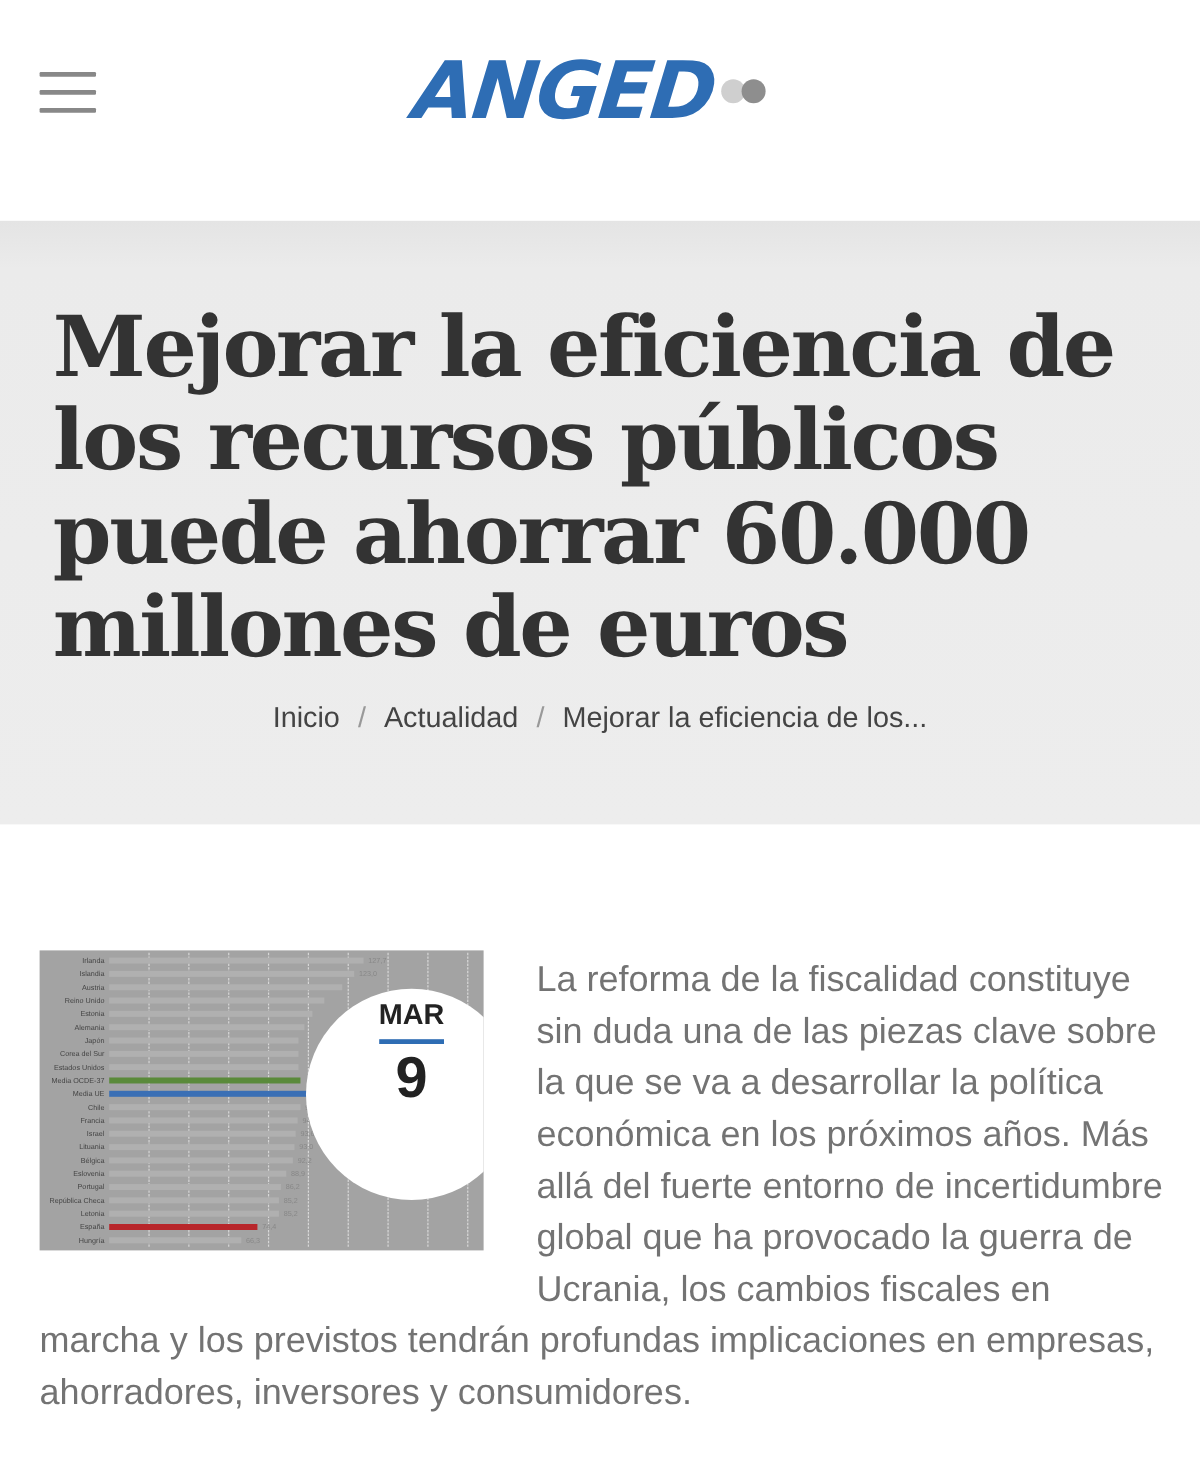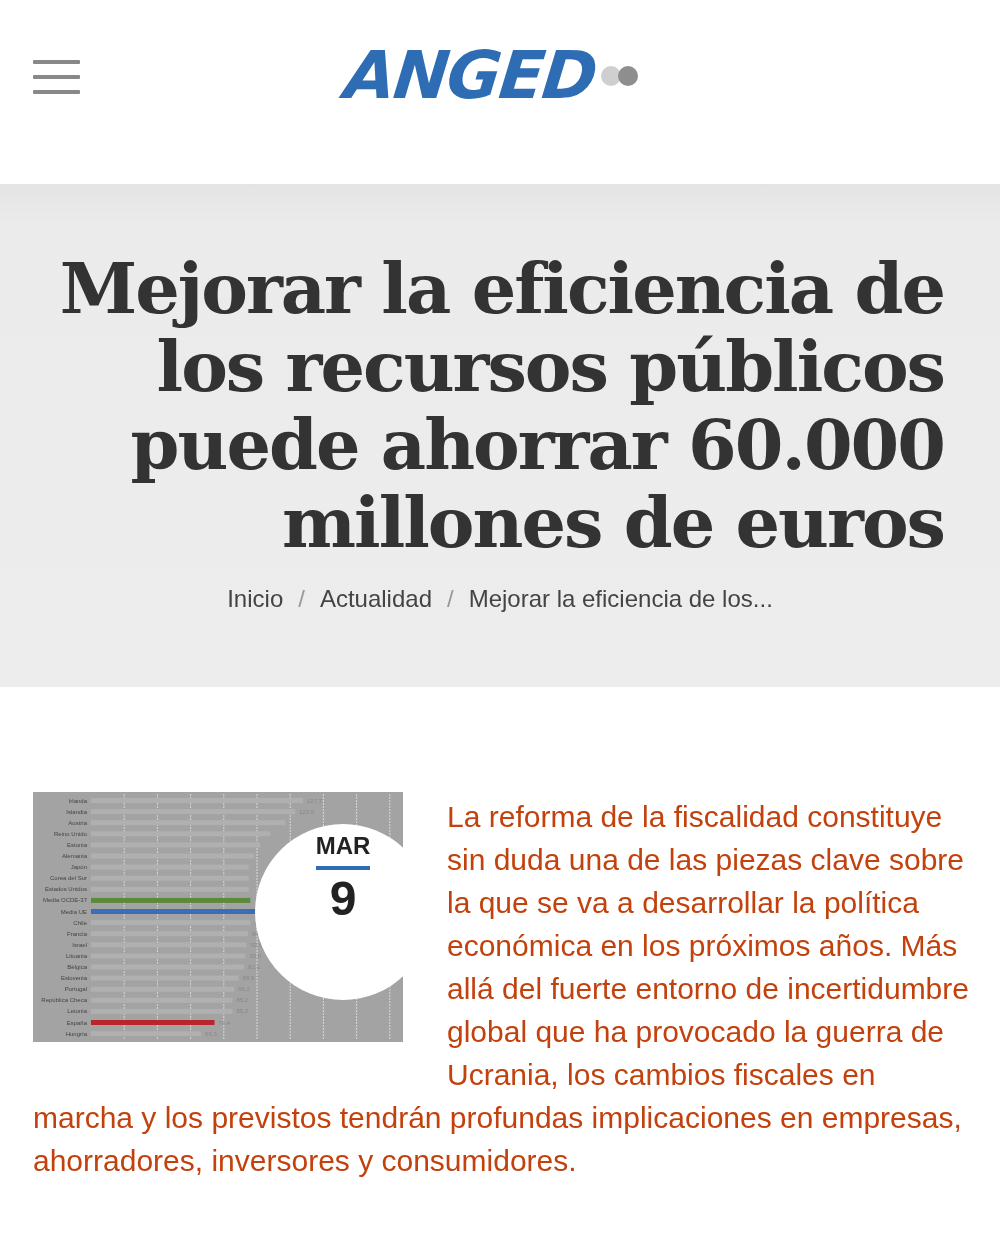--- a/index.html
+++ b/index.html
@@ -13,34 +13,34 @@
   .hamburger span:nth-child(2) { top: 17px; }
   .hamburger span:nth-child(3) { top: 32px; }
 
   .logo { position: absolute; left: 345px; top: 45px; height: 62px; display: flex; align-items: center; }
   .logo-text { font-family: "DejaVu Sans", sans-serif; font-weight: bold; font-style: italic; font-size: 66px; letter-spacing: -2px; color: #2e6db4; line-height: 62px; transform: skewX(-6deg); }
   .logo-dot { width: 20px; height: 20px; border-radius: 50%; display: inline-block; margin-left: -3px; }
   .logo-dot.d1 { background: #cfcfcf; margin-left: 6px; }
   .logo-dot.d2 { background: #8e8e8e; }
 
   .hero { position: absolute; left: 0; top: 184px; width: 1000px; height: 503px; background: linear-gradient(#e4e4e4 0px, #ebebeb 40px, #ededed 100%); }
-  .hero-title { position: absolute; left: 24px; top: 66px; width: 920px; text-align: right; font-family: "DejaVu Serif", serif; font-size: 70px; line-height: 78px; color: #333; letter-spacing: -2px; }
+  .hero-title { position: absolute; left: 44px; top: 66px; width: 920px; text-align: left; font-family: "DejaVu Serif", serif; font-size: 70px; line-height: 78px; color: #333; letter-spacing: -2px; }
   .breadcrumb { position: absolute; left: 0; top: 401px; width: 1000px; text-align: center; font-size: 24px; color: #444; font-family: "Liberation Sans", sans-serif; }
   .breadcrumb a { color: #444; text-decoration: none; }
   .breadcrumb .sep { color: #999; margin: 0 15px; }
 
   .article { position: absolute; left: 0; top: 687px; width: 1000px; height: 548px; }
   .thumb { position: absolute; left: 33px; top: 105px; width: 370px; height: 250px; background: #a3a3a3; }
   .chart-svg { position: absolute; left: 0; top: 0; }
   .date-badge { position: absolute; left: 255px; top: 40px; width: 110px; text-align: center; }
   .date-month { font-family: "Liberation Sans", sans-serif; font-weight: bold; font-size: 24px; color: #222; line-height: 28px; }
   .date-line { width: 54px; height: 4px; background: #2e6db4; margin: 6px auto 4px; }
   .date-day { font-family: "Liberation Sans", sans-serif; font-weight: bold; font-size: 48px; color: #222; line-height: 50px; }
 
-  .body-text { position: absolute; left: 33px; top: 108px; width: 940px; font-family: "Liberation Sans", sans-serif; font-size: 30px; line-height: 43px; color: #c2410c; }
+  .body-text { position: absolute; left: 33px; top: 108px; width: 940px; font-family: "Liberation Sans", sans-serif; font-size: 30px; line-height: 43px; color: #737373; }
   .float-spacer { float: left; width: 414px; height: 275px; }
 </style>
 </head>
 <body>
 
 <header class="topbar">
   <div class="hamburger">
     <span></span>
     <span></span>
     <span></span>

